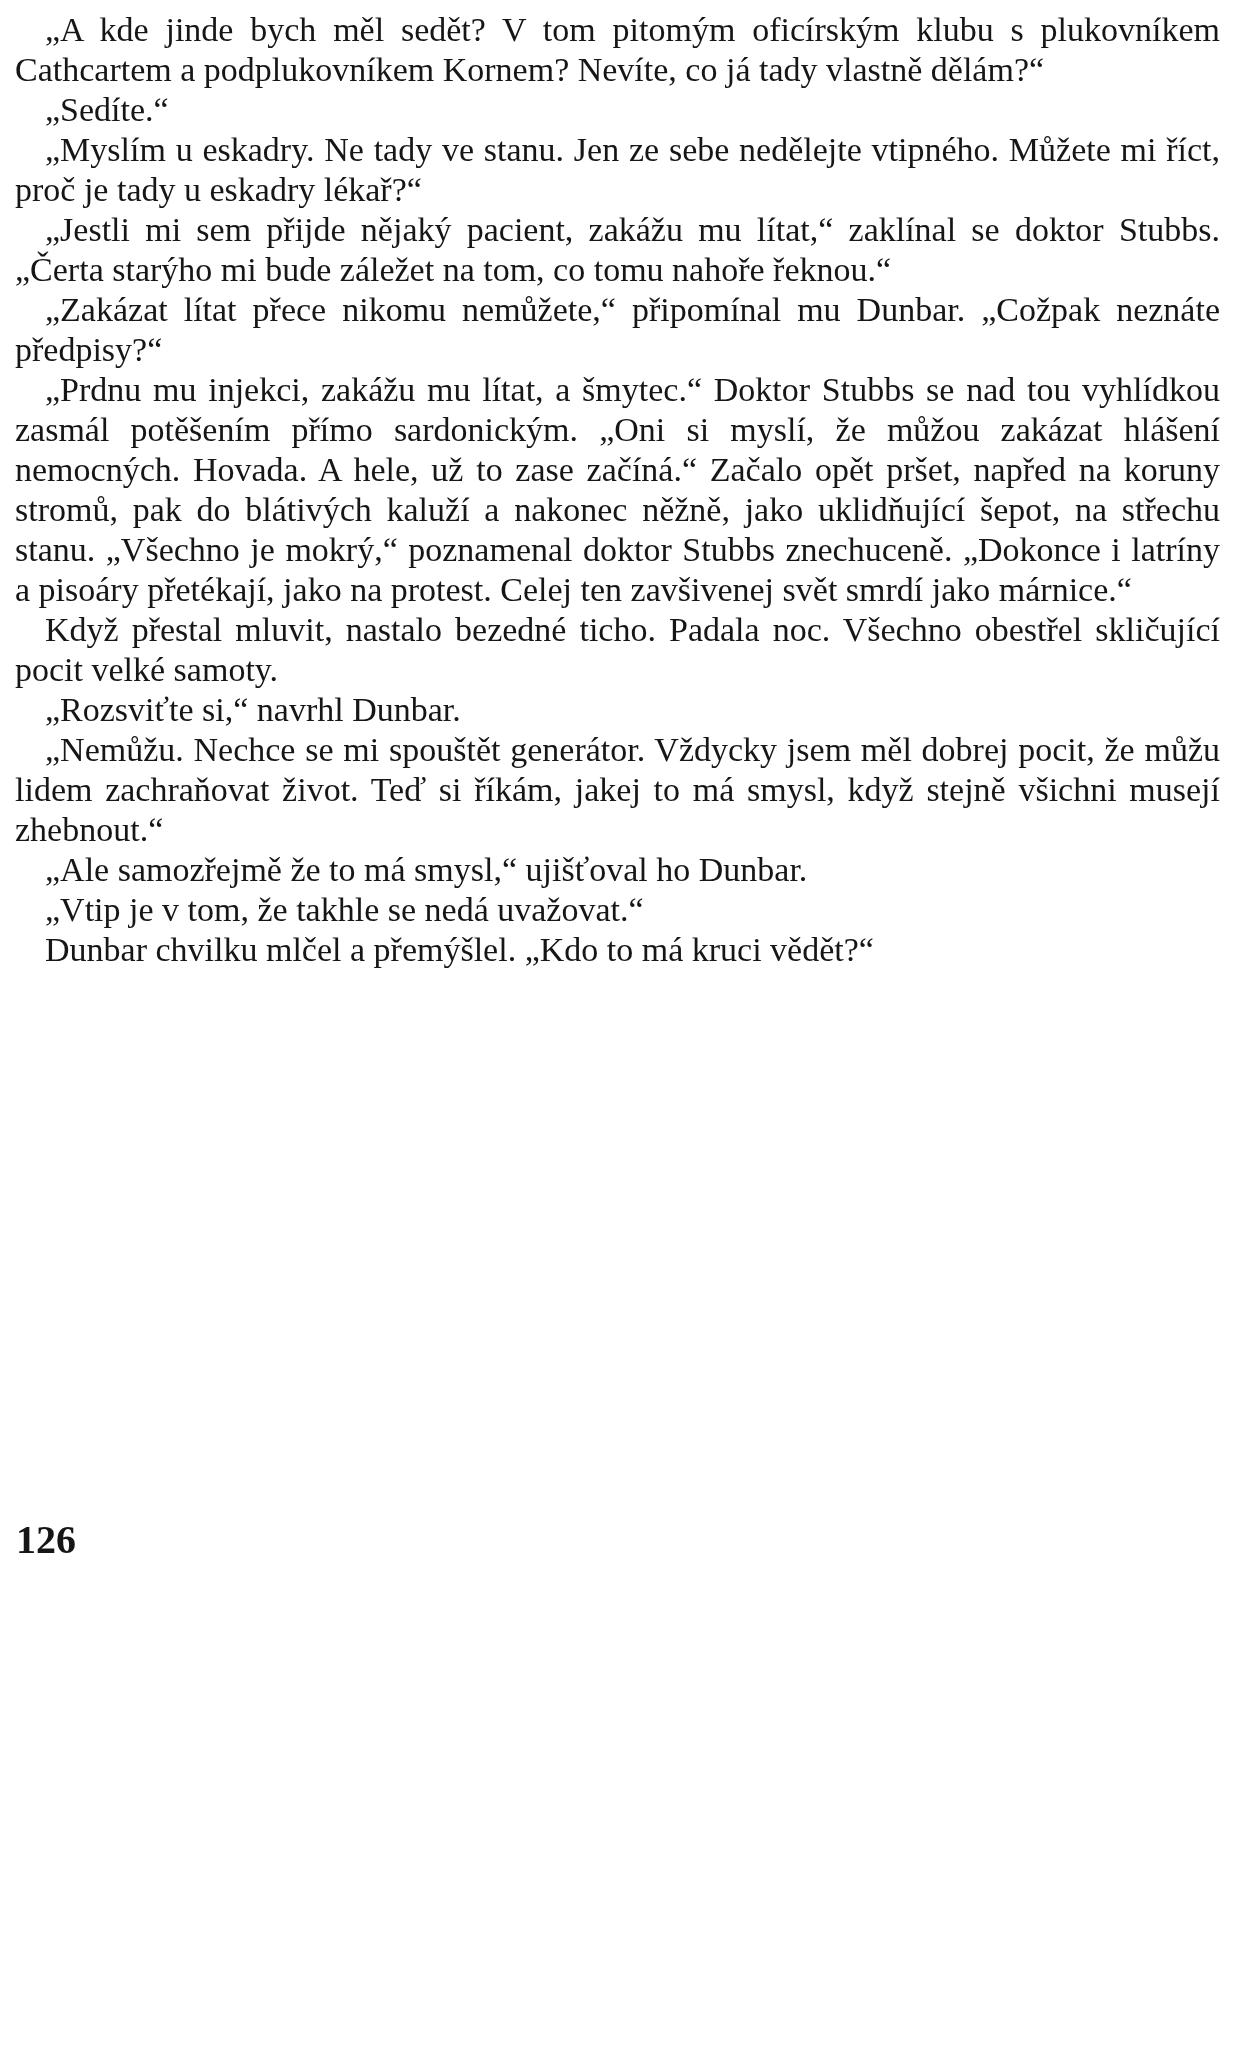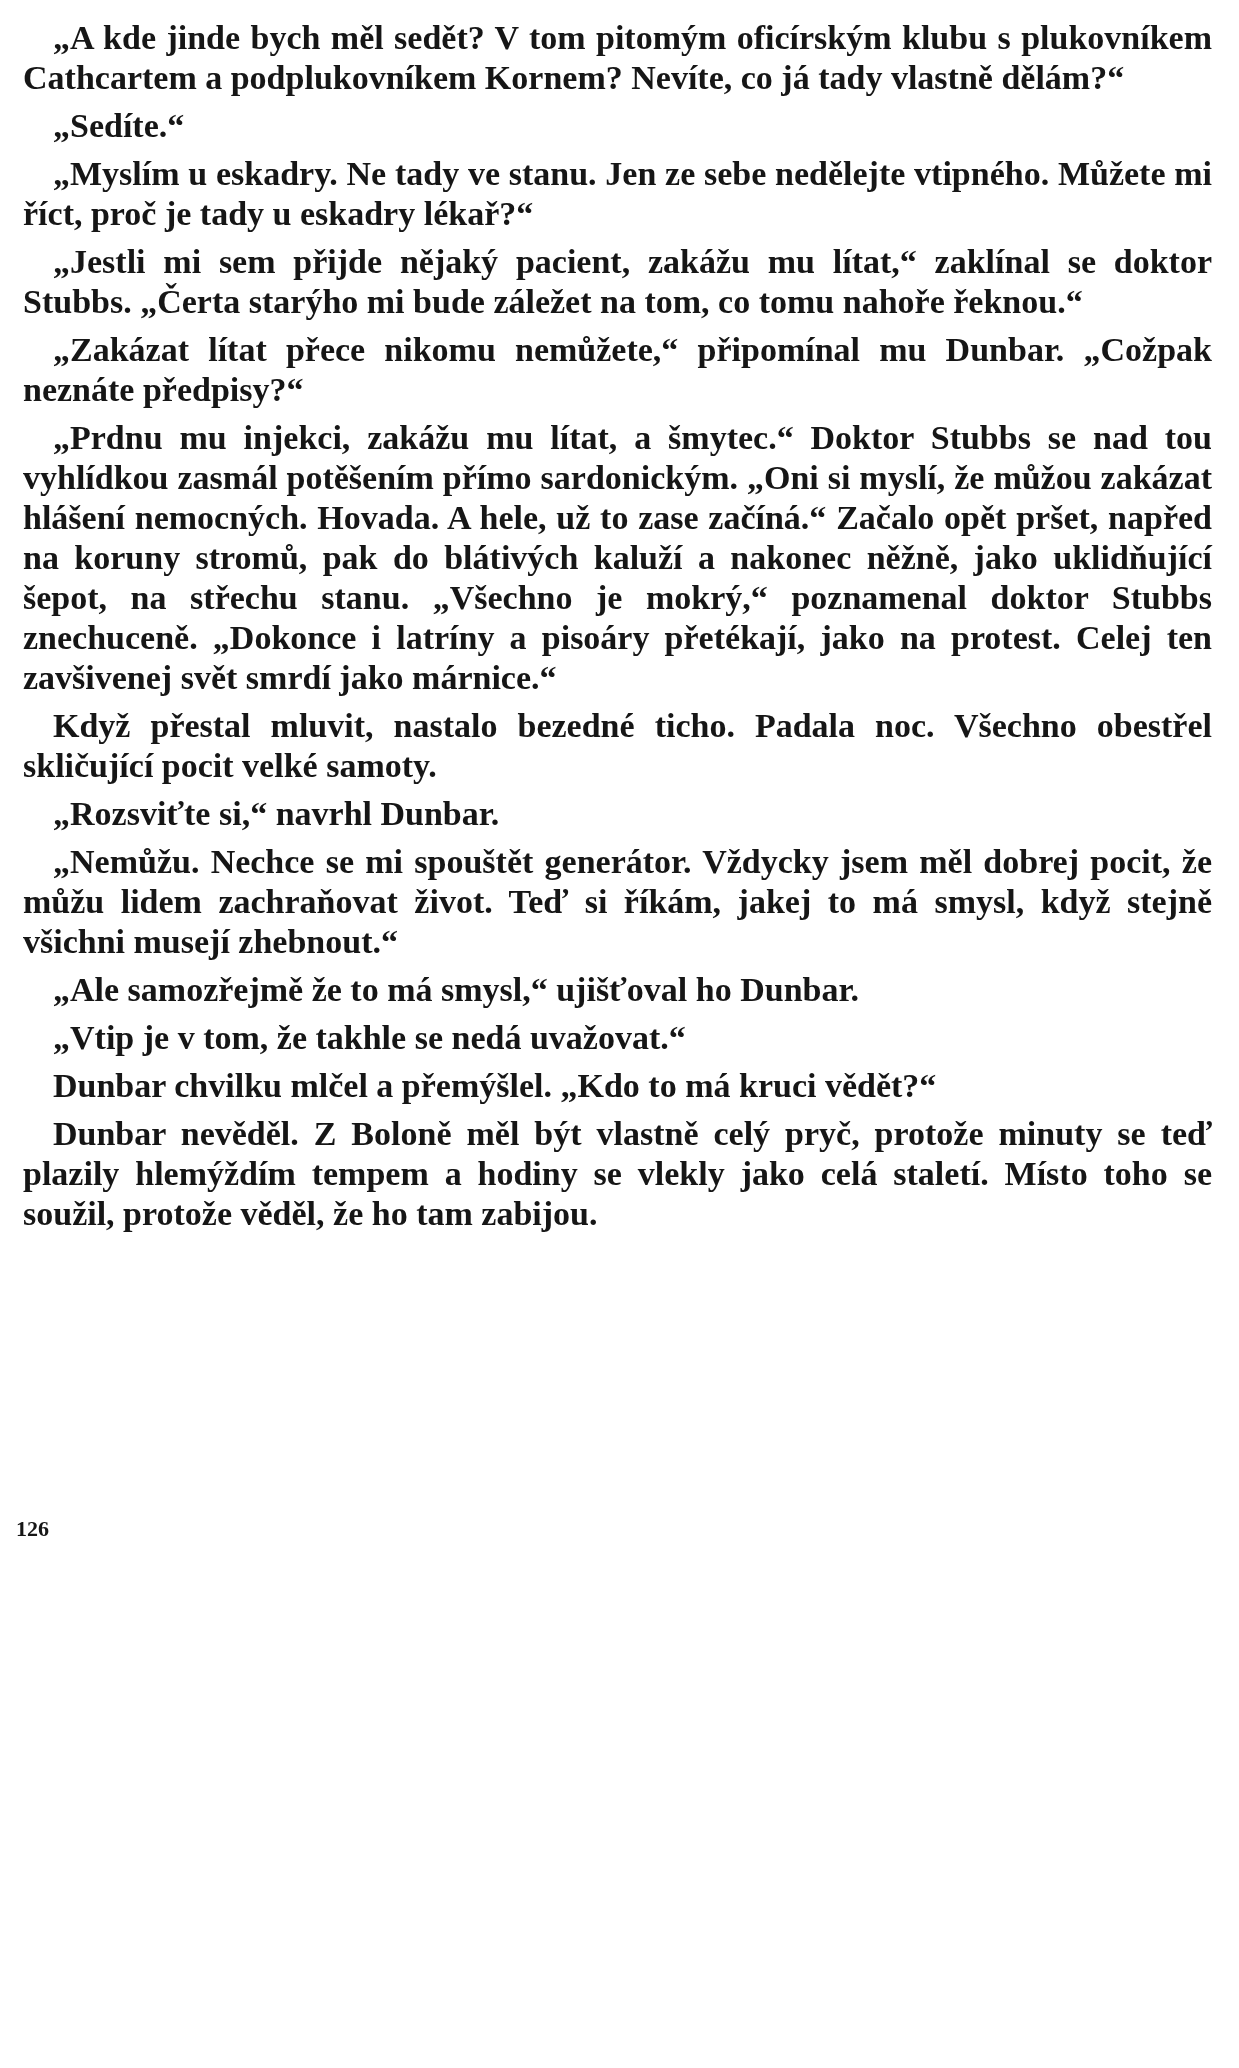--- a/index.html
+++ b/index.html
@@ -21,30 +21,29 @@
     top: 10px;
     left: 15px;
     width: 1205px;
     font-size: 34px;
     line-height: 40px;
     text-align: justify;
     hyphens: auto;
     -webkit-hyphens: auto;
   }
   .text-block p.para {
-    margin: 8px;
+    margin: 0;
     padding: 0;
     text-indent: 30px;
-    font-weight: bold;
   }
   .page-number {
     position: absolute;
     left: 16px;
     top: 1516px;
-    font-size: 22px;
+    font-size: 40px;
     font-weight: bold;
     color: #161616;
   }
 </style>
 </head>
 <body>
 
 <div class="page">
   <div class="text-block">
       <p class="para">„A kde jinde bych měl sedět? V tom pitomým oficírským klubu s plukovníkem Cathcartem a podplukovníkem Kornem? Nevíte, co já tady vlastně dělám?“</p>
@@ -52,16 +51,15 @@
       <p class="para">„Myslím u eskadry. Ne tady ve stanu. Jen ze sebe nedělejte vtipného. Můžete mi říct, proč je tady u eskadry lékař?“</p>
       <p class="para">„Jestli mi sem přijde nějaký pacient, zakážu mu lítat,“ zaklínal se doktor Stubbs. „Čerta starýho mi bude záležet na tom, co tomu nahoře řeknou.“</p>
       <p class="para">„Zakázat lítat přece nikomu nemůžete,“ připomínal mu Dunbar. „Cožpak neznáte předpisy?“</p>
       <p class="para">„Prdnu mu injekci, zakážu mu lítat, a šmytec.“ Doktor Stubbs se nad tou vyhlídkou zasmál potěšením přímo sardonickým. „Oni si myslí, že můžou zakázat hlášení nemocných. Hovada. A hele, už to zase začíná.“ Začalo opět pršet, napřed na koruny stromů, pak do blátivých kaluží a nakonec něžně, jako uklidňující šepot, na střechu stanu. „Všechno je mokrý,“ poznamenal doktor Stubbs znechuceně. „Dokonce i latríny a pisoáry přetékají, jako na protest. Celej ten zavšivenej svět smrdí jako márnice.“</p>
       <p class="para">Když přestal mluvit, nastalo bezedné ticho. Padala noc. Všechno obestřel skličující pocit velké samoty.</p>
       <p class="para">„Rozsviťte si,“ navrhl Dunbar.</p>
       <p class="para">„Nemůžu. Nechce se mi spouštět generátor. Vždycky jsem měl dobrej pocit, že můžu lidem zachraňovat život. Teď si říkám, jakej to má smysl, když stejně všichni musejí zhebnout.“</p>
       <p class="para">„Ale samozřejmě že to má smysl,“ ujišťoval ho Dunbar.</p>
       <p class="para">„Vtip je v tom, že takhle se nedá uvažovat.“</p>
       <p class="para">Dunbar chvilku mlčel a přemýšlel. „Kdo to má kruci vědět?“</p>
-      <p class="para">Dunbar nevěděl. Z Boloně měl být vlastně celý pryč, protože minuty se teď plazily hlemýždím tempem a hodiny se vlekly jako celá staletí. Místo toho se soužil, protože věděl, že ho tam zabijou.</p>
     </div>
   <div class="page-number">126</div>
 </div>
 
 </body></html>

